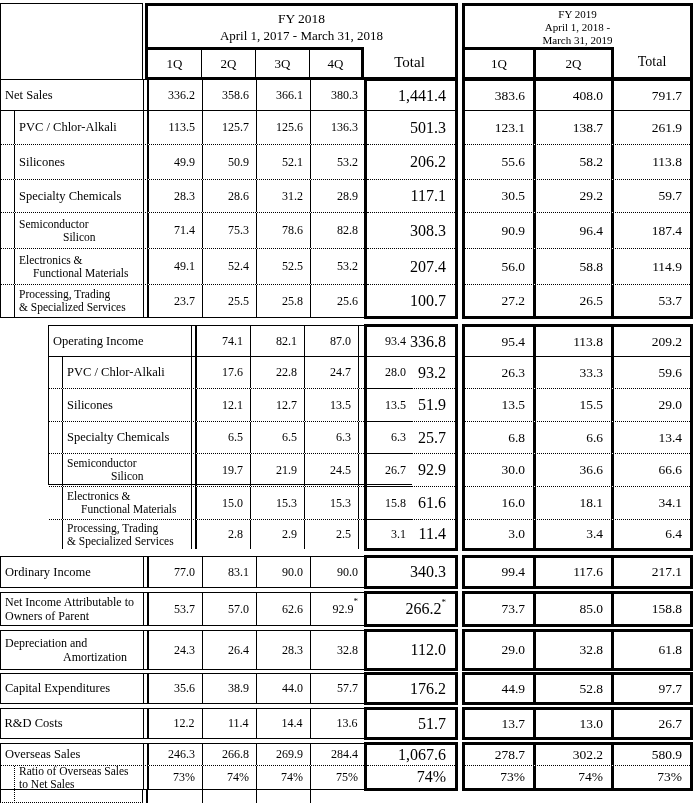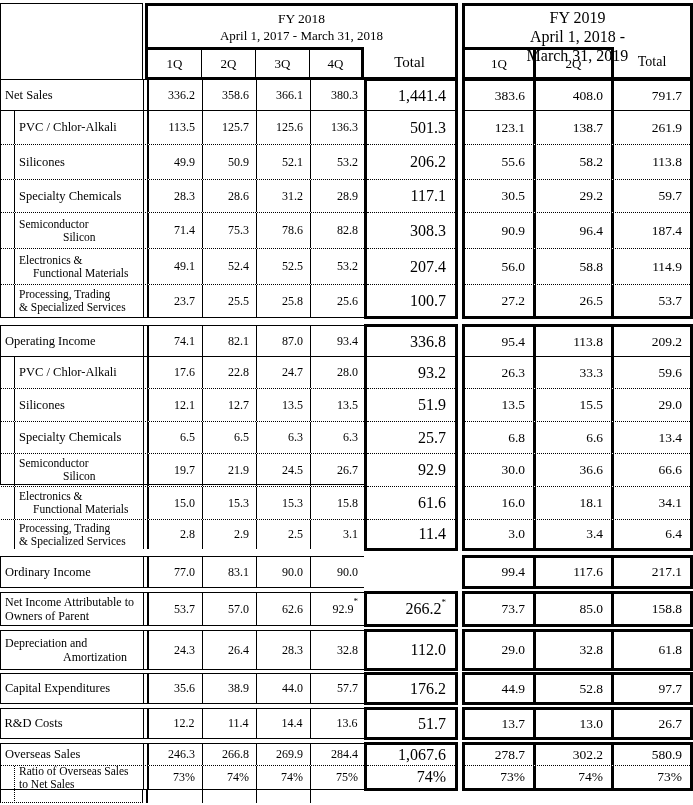--- a/index.html
+++ b/index.html
@@ -13,21 +13,21 @@
   .hd-fy18{position:absolute;left:145px;top:0;width:313px;height:77px;border:3px solid #000;box-sizing:border-box;}
   .hd-top{height:41px;text-align:center;padding-top:5px;box-sizing:border-box;}
   .hd-title{font-size:13.5px;line-height:1.25;}
   .hd-sub{font-size:13px;line-height:1.25;}
   .hd-bot{height:30px;display:flex;}
   .hd-qbox{width:216px;border-top:3px solid #000;border-right:3px solid #000;box-sizing:border-box;display:flex;}
   .hd-q{width:54px;box-sizing:border-box;border-right:1px solid #000;display:flex;align-items:center;justify-content:center;font-size:13px;}
   .hd-q:last-child{width:auto;flex:1;border-right:none;}
   .hd-total{flex:1;display:flex;align-items:center;justify-content:center;font-size:15px;}
   .hd-fy19{position:absolute;left:462px;top:0;width:231px;height:77px;border:3px solid #000;box-sizing:border-box;}
-  .hd-top19{height:41px;text-align:center;padding-top:2px;box-sizing:border-box;font-size:16px;line-height:1.2;}
+  .hd-top19{height:41px;text-align:center;padding-top:2px;box-sizing:border-box;font-size:11px;line-height:1.2;}
   .hd-bot19{height:30px;display:flex;}
   .hd-qbox19{width:149px;border-top:3px solid #000;border-right:3px solid #000;box-sizing:border-box;display:flex;}
   .hd-q19a{width:71px;box-sizing:border-box;border-right:3px solid #000;display:flex;align-items:center;justify-content:center;font-size:13px;}
   .hd-q19b{flex:1;display:flex;align-items:center;justify-content:center;font-size:13px;}
   .hd-total19{flex:1;display:flex;align-items:center;justify-content:center;font-size:14px;}
 
   
   .sec-left{position:absolute;left:0;top:0;width:364px;box-sizing:border-box;
             border:1px solid #000;border-right:none;display:flex;flex-direction:column;}
   .lrow{display:flex;box-sizing:border-box;flex:none;}
@@ -360,21 +360,21 @@
               <div class="fc f2">
                 <div class="num">26.5</div>
               </div>
               <div class="fc f3">
                 <div class="num">53.7</div>
               </div>
             </div>
           </div>
         </div>
         <div class="block" style="height: 225px; margin-top: 7px;">
-          <div class="sec-left" style="height: 160px;">
+          <div class="sec-left" style="height: 160px; margin-left: 48px;">
             <div class="lrow" style="height: 30px;">
               <div class="lbl">
                 <div class="lblin">
                   <div class="lline">Operating Income</div>
                 </div>
               </div>
               <div class="spacer"></div>
               <div class="qwrap">
                 <div class="qc">
                   <div class="num">74.1</div>
@@ -645,20 +645,25 @@
                 <div class="qc">
                   <div class="num">83.1</div>
                 </div>
                 <div class="qc">
                   <div class="num">90.0</div>
                 </div>
                 <div class="qc">
                   <div class="num">90.0</div>
                 </div>
               </div>
+            </div>
+          </div>
+          <div class="sec-total" style="height: 34px;">
+            <div class="trow" style="height: 28px;">
+              <div class="num">340.3</div>
             </div>
           </div>
           <div class="sec-fy19" style="height: 34px;">
             <div class="frow" style="height: 28px;">
               <div class="fc f1">
                 <div class="num">99.4</div>
               </div>
               <div class="fc f2">
                 <div class="num">117.6</div>
               </div>

